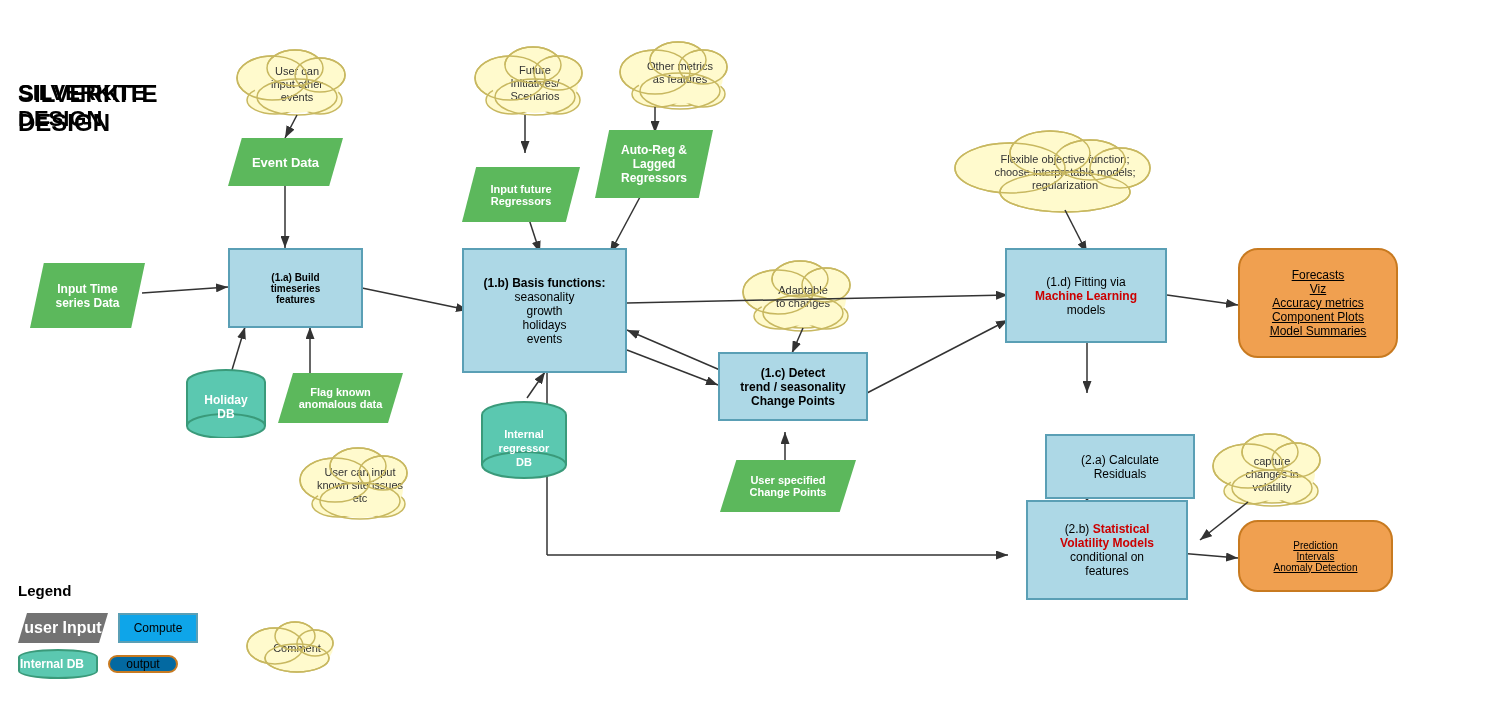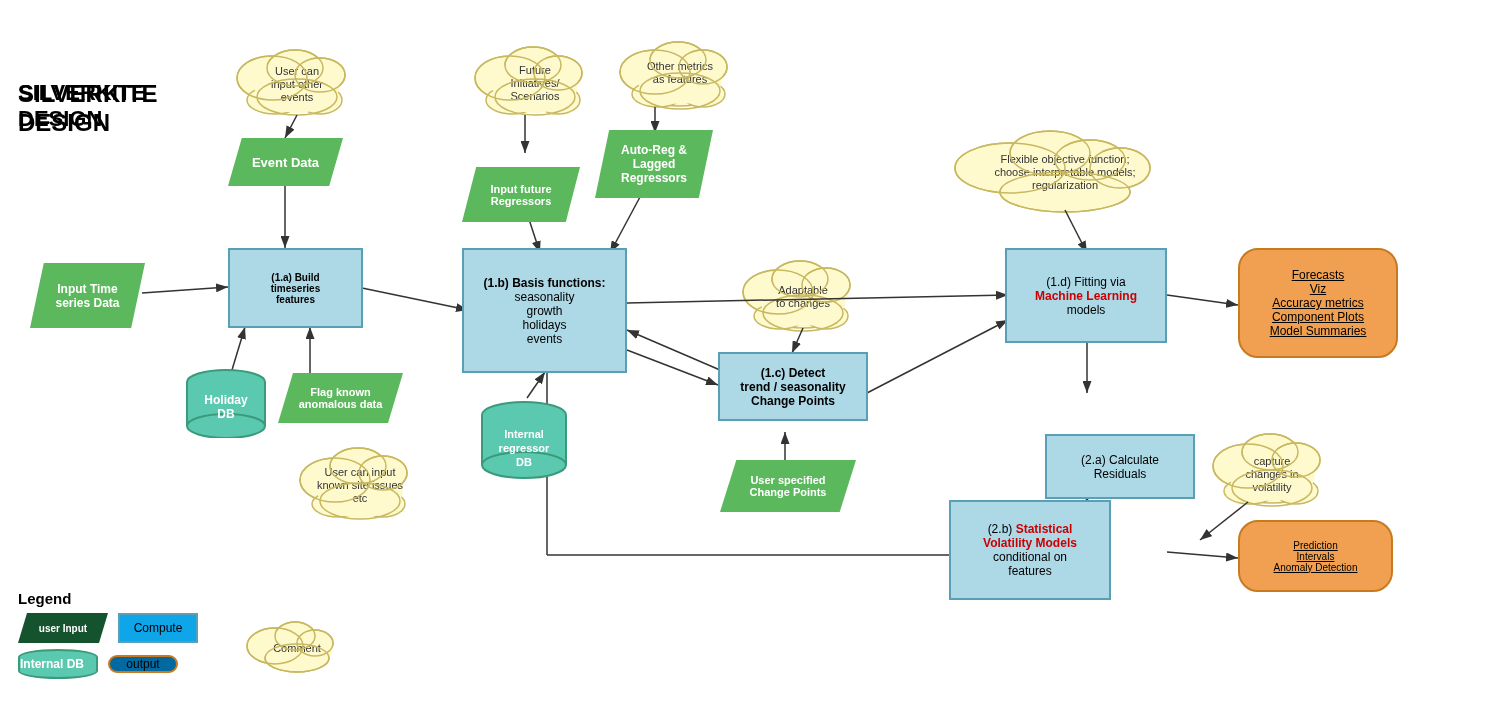--- a/index.html
+++ b/index.html
@@ -74,41 +74,41 @@
 
     .legend {
       position: absolute;
       bottom: 20px;
       left: 18px;
     }
 
     .legend-title {
       font-weight: bold;
       font-size: 15px;
-      margin-bottom: 6px;
+      margin-bottom: 14px;
     }
 
     .legend-row {
       display: flex;
       align-items: center;
       gap: 10px;
       margin-bottom: 6px;
     }
 
     .legend-user-input {
-      background: #14532d;
+      background: #737373;
       color: #fff;
       font-weight: bold;
       clip-path: polygon(10% 0%, 100% 0%, 90% 100%, 0% 100%);
       width: 90px;
       height: 30px;
       display: flex;
       align-items: center;
       justify-content: center;
-      font-size: 10px;
+      font-size: 16px;
     }
 
     .legend-compute {
       background: #0ea5e9;
       border: 2px solid #5a9fb5;
       width: 80px;
       height: 30px;
       display: flex;
       align-items: center;
       justify-content: center;
@@ -409,21 +409,21 @@
       (1.d) Fitting via<br><span style="color:#cc0000; font-weight:bold;">Machine Learning</span><br>models
     </span>
   </div>
 
   <div class="node compute" style="left:1045px; top:390px; width:150px; height:65px;margin-top:44px;">
     <span style="font-size:12px;">
       (2.a) Calculate<br>Residuals
     </span>
   </div>
 
-  <div class="node compute" style="left:949px; top:500px; width:162px; height:100px;">
+  <div class="node compute" style="left:1026px; top:500px; width:162px; height:100px;">
     <span style="font-size:12px;">
       (2.b) <span style="color:#cc0000; font-weight:bold;">Statistical<br>Volatility Models</span><br>conditional on<br>features
     </span>
   </div>
 
   <div class="node output-node" style="left:1238px; top:248px; width:160px; height:110px;">
     <span style="font-size:12px;">
       Forecasts<br>Viz<br>Accuracy metrics<br>Component Plots<br>Model Summaries
     </span>
   </div>

